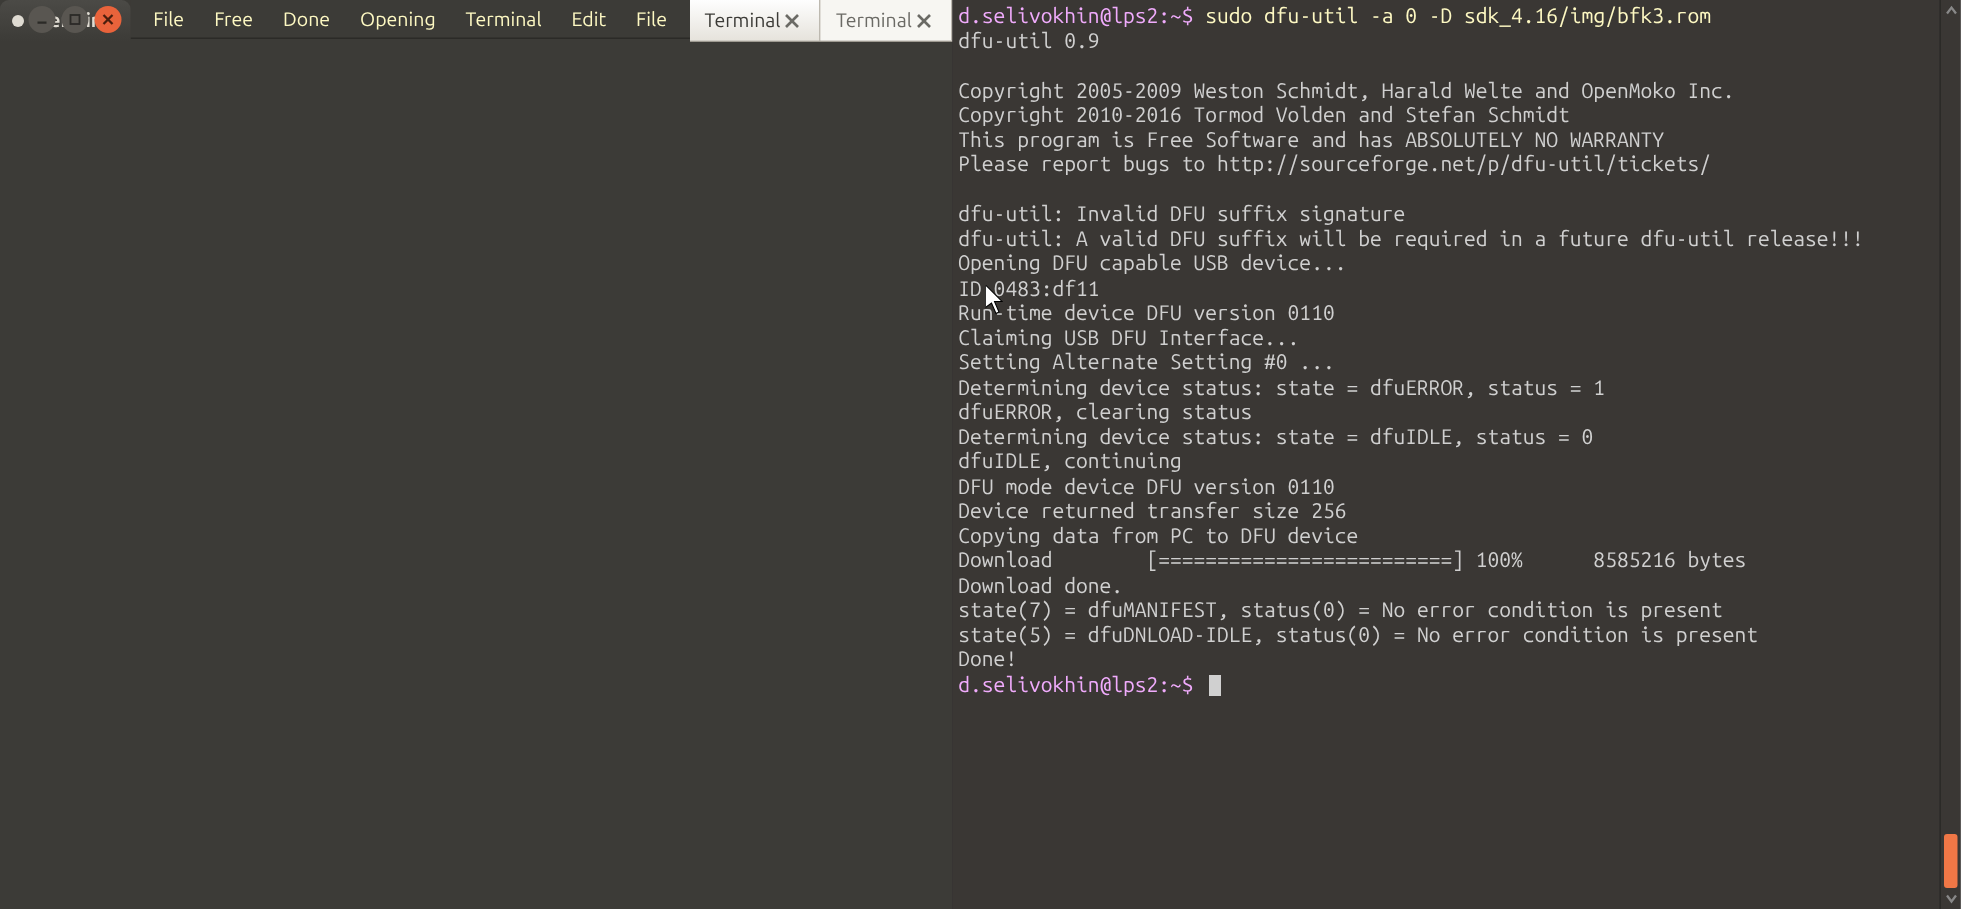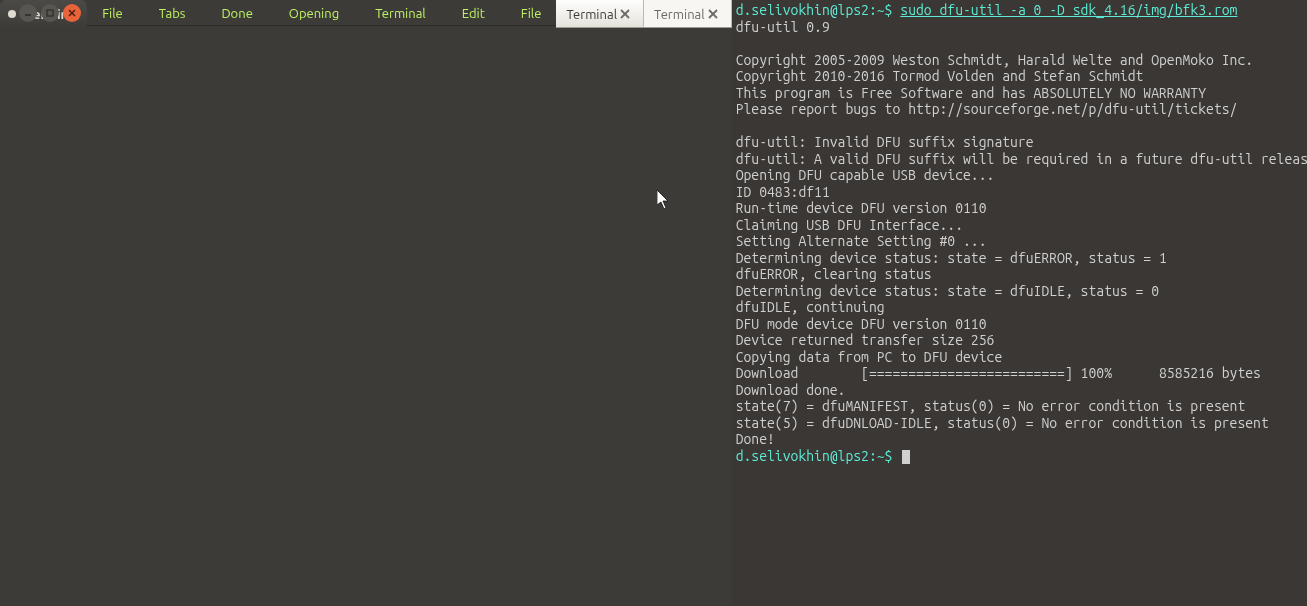--- a/index.html
+++ b/index.html
@@ -52,22 +52,22 @@
   }
   .wc.close { background: #e9633b; color:#4a1e0d; }
   .wc svg { width: 10px; height: 10px; }
   
   .menubar {
     height: 26px;
     background: #3c3b37;
     display: flex;
     align-items: center;
     padding: 0 6px;
-    gap: 18px;
-    color: #bef264;
+    gap: 2px;
+    color: #fef9c3;
     font-size: 13px;
     border-bottom: 1px solid #2b2a27;
   }
   .menubar .menu-item {
     padding: 3px 9px;
     cursor: pointer;
     border-radius: 2px;
   }
   
   .tabstrip {
@@ -117,22 +117,22 @@
     flex: 1;
     font-family: "Ubuntu Mono", "Liberation Mono", monospace;
     font-size: 14px;
     line-height: 16.5px;
     color: #d0d0d0;
     white-space: pre;
     padding: 2px 4px 2px 4px;
     overflow: hidden;
     background: #3a3734;
   }
-  .prompt-user { color: #5eead4; }
-  .cmd { color: #5eead4; text-decoration: underline; }
+  .prompt-user { color: #f0abfc; }
+  .cmd { color: #fef9c3; }
   .cursor-block {
     display: inline-block;
     width: 8px; height: 14px;
     background: #d0d0d0;
     vertical-align: text-bottom;
     margin-left: 2px;
   }
   
   .scrollbar {
     width: 14px;
@@ -189,21 +189,21 @@
         <svg viewBox="0 0 10 10">
             <line x1="2" y1="2" x2="8" y2="8" stroke="#4a1e0d" stroke-width="1.5"></line>
             <line x1="8" y1="2" x2="2" y2="8" stroke="#4a1e0d" stroke-width="1.5"></line>
           </svg>
       </div>
     </div>
   </div>
 
   <div class="menubar">
     <div class="menu-item">File</div>
-    <div class="menu-item">Tabs</div>
+    <div class="menu-item">Free</div>
     <div class="menu-item">Done</div>
     <div class="menu-item">Opening</div>
     <div class="menu-item">Terminal</div>
     <div class="menu-item">Edit</div>
     <div class="menu-item">File</div>
   </div>
 
   <div class="tabstrip">
     <div class="tab active">
       <span class="tab-label">Terminal</span>

